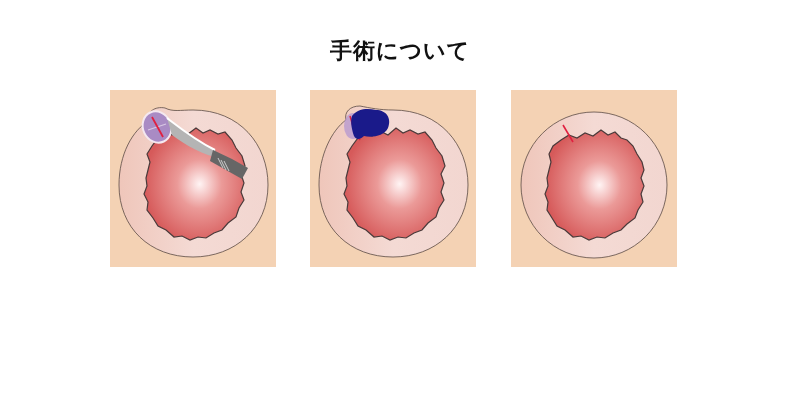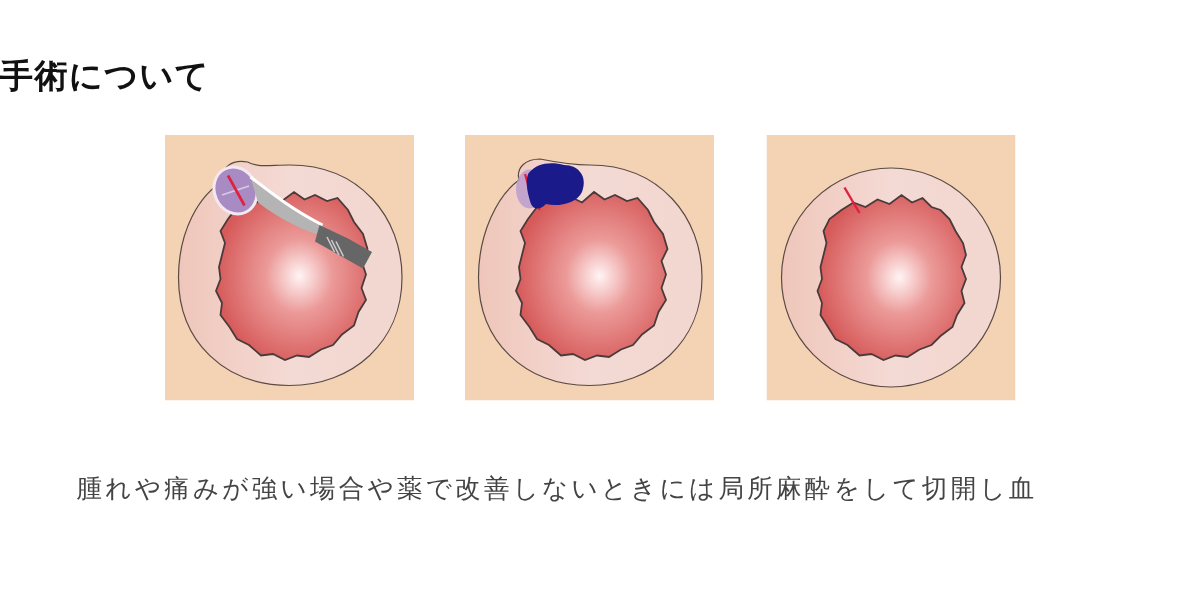--- a/index.html
+++ b/index.html
@@ -1,18 +1,18 @@
 <!DOCTYPE html>
 <html><head>
   <meta charset="utf-8">
   <style>
     html, body { margin: 0; padding: 0; background: #ffffff; }
     body { width: 800px; height: 400px; position: relative; overflow: hidden;
            font-family: "DejaVu Sans", "Liberation Sans", sans-serif; }
-    .title { position: absolute; left: 0; top: 36px; width: 800px; text-align: left;
+    .title { position: absolute; left: 0; top: 36px; width: 800px; text-align: center;
              font-size: 22px; font-weight: bold; color: #111111; letter-spacing: 1px; }
     .panel { position: absolute; top: 90px; width: 166px; height: 177px; }
     .panel svg { display: block; width: 100%; height: 100%; }
     #panel-1 { left: 110px; }
     #panel-2 { left: 310px; }
     #panel-3 { left: 511px; }
     .desc { position: absolute; left: 51px; top: 313px; width: 720px;
             font-size: 17px; line-height: 27px; color: #444444; letter-spacing: 2.2px;
             white-space: nowrap; }
     .desc div { height: 27px; }
@@ -93,14 +93,13 @@
       </linearGradient>
     </defs>
     <rect x="0" y="0" width="166" height="177" fill="#f4d2b4"></rect>
     <circle cx="83" cy="95" r="73" fill="url(#ring3)" stroke="#5a4a44" stroke-width="0.8"></circle>
     <path d="M58 45 L66 48 L74 43 L82 46 L90 40 L97 45 L104 42 L110 48 L116 50 L122 56 L126 64 L131 72 L133 80 L130 88 L133 96 L130 104 L132 112 L127 120 L124 128 L116 134 L110 140 L102 143 L94 148 L86 147 L78 150 L70 146 L62 147 L54 140 L46 136 L41 128 L36 120 L37 112 L34 104 L37 96 L36 88 L38 80 L40 72 L38 64 L42 56 L50 50 Z" fill="url(#lumen3)" stroke="#4a3a3a" stroke-width="1.2"></path>
     <line x1="52" y1="35" x2="62" y2="52" stroke="#e02040" stroke-width="1.6"></line>
   </svg>
 </div>
 
 <div class="desc">
-  <div>腫れや痛みが強い場合や薬で改善しないときには局所麻酔をして切開し血</div>
 </div>
 
 </body></html>

